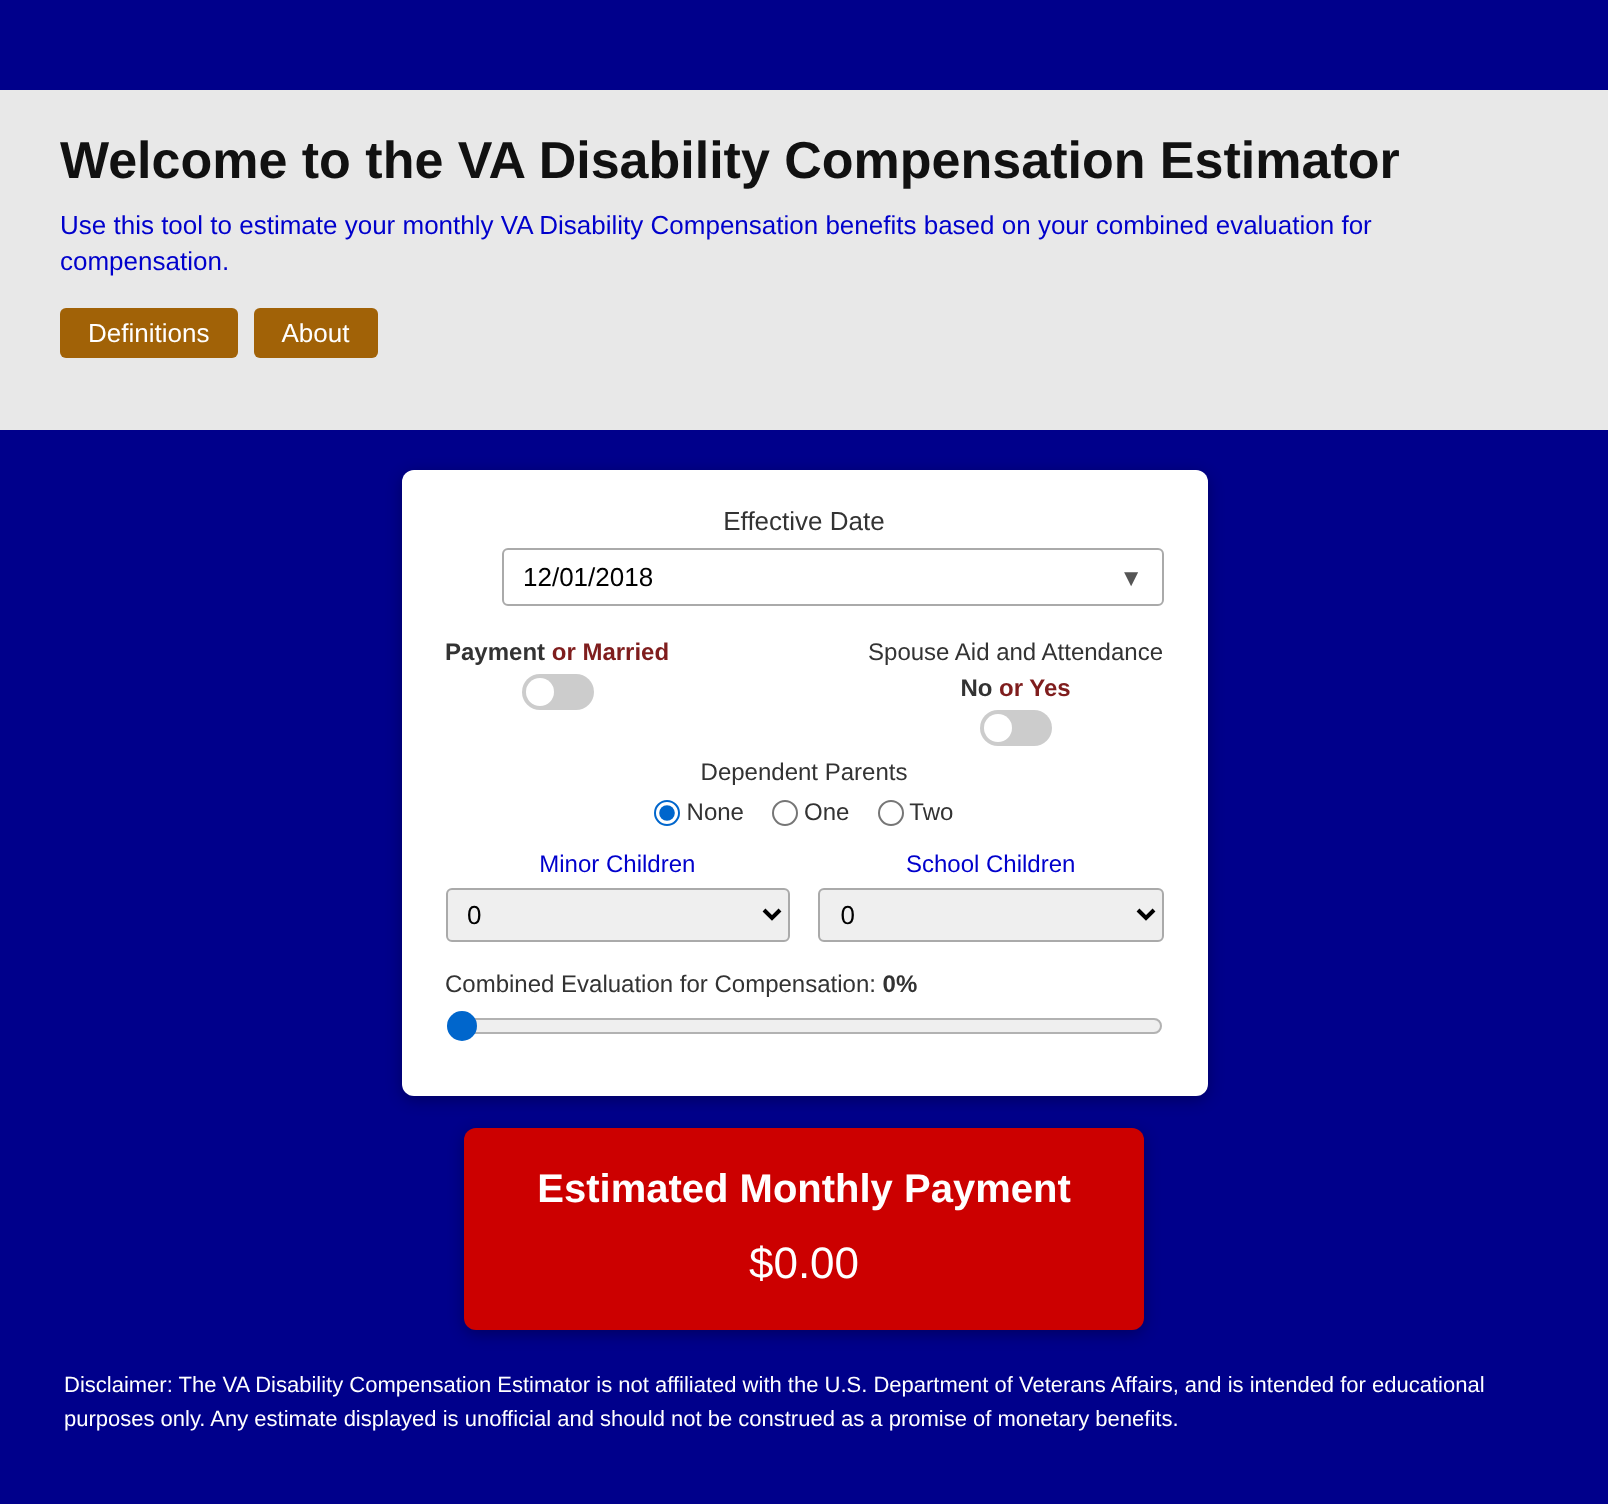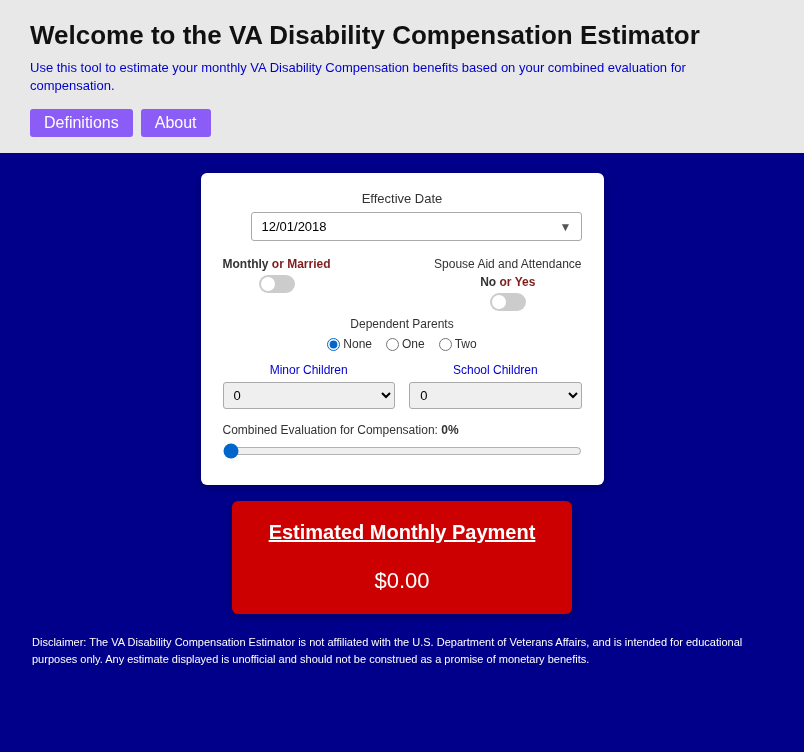--- a/index.html
+++ b/index.html
@@ -11,45 +11,46 @@
       display: flex;
       flex-direction: column;
       align-items: center;
       padding: 0;
     }
 
     
     .header-section {
       background-color: #e8e8e8;
       width: 100%;
-      padding: 20px 30px 16px 30px;
+      padding: 20px 30px 36px 30px;
+      margin-top: 45px;
     }
     .header-title {
       font-size: 26px;
       font-weight: bold;
       color: #111;
       margin-bottom: 8px;
     }
     .header-subtitle {
       font-size: 13px;
       color: #0000cc;
       margin-bottom: 14px;
       max-width: 680px;
       line-height: 1.4;
     }
     .header-buttons {
       display: flex;
       gap: 8px;
     }
     .btn-blue {
-      background-color: #8b5cf6;
+      background-color: #a16207;
       color: white;
       border: none;
       padding: 5px 14px;
-      font-size: 16px;
+      font-size: 13px;
       cursor: pointer;
       border-radius: 3px;
     }
 
     
     .main-card {
       background-color: white;
       border-radius: 6px;
       width: 403px;
       margin-top: 20px;
@@ -226,22 +227,21 @@
       width: 340px;
       margin-top: 16px;
       padding: 20px 22px;
       text-align: center;
       box-shadow: 0 2px 8px rgba(0,0,0,0.3);
     }
     .payment-title {
       color: white;
       font-size: 20px;
       font-weight: bold;
-      margin-bottom: 24px;
-      text-decoration: underline;
+      margin-bottom: 12px;
     }
     .payment-amount {
       color: white;
       font-size: 22px;
       font-weight: normal;
     }
 
     
     .disclaimer {
       width: 740px;
@@ -282,21 +282,21 @@
       <option>03/01/2019</option>
       <option>06/01/2019</option>
     </select>
     <span class="dropdown-arrow">▼</span>
   </div>
 
   <div class="toggle-row">
 
     <div class="toggle-group">
       <div class="toggle-label-text">
-        <span class="bold">Monthly</span>
+        <span class="bold">Payment</span>
         <span class="or-text"> or Married</span>
       </div>
       <label class="toggle-switch">
         <input type="checkbox" style="">
         <span class="toggle-slider"></span>
       </label>
     </div>
 
     <div class="toggle-group">
       <div class="toggle-label-text">

